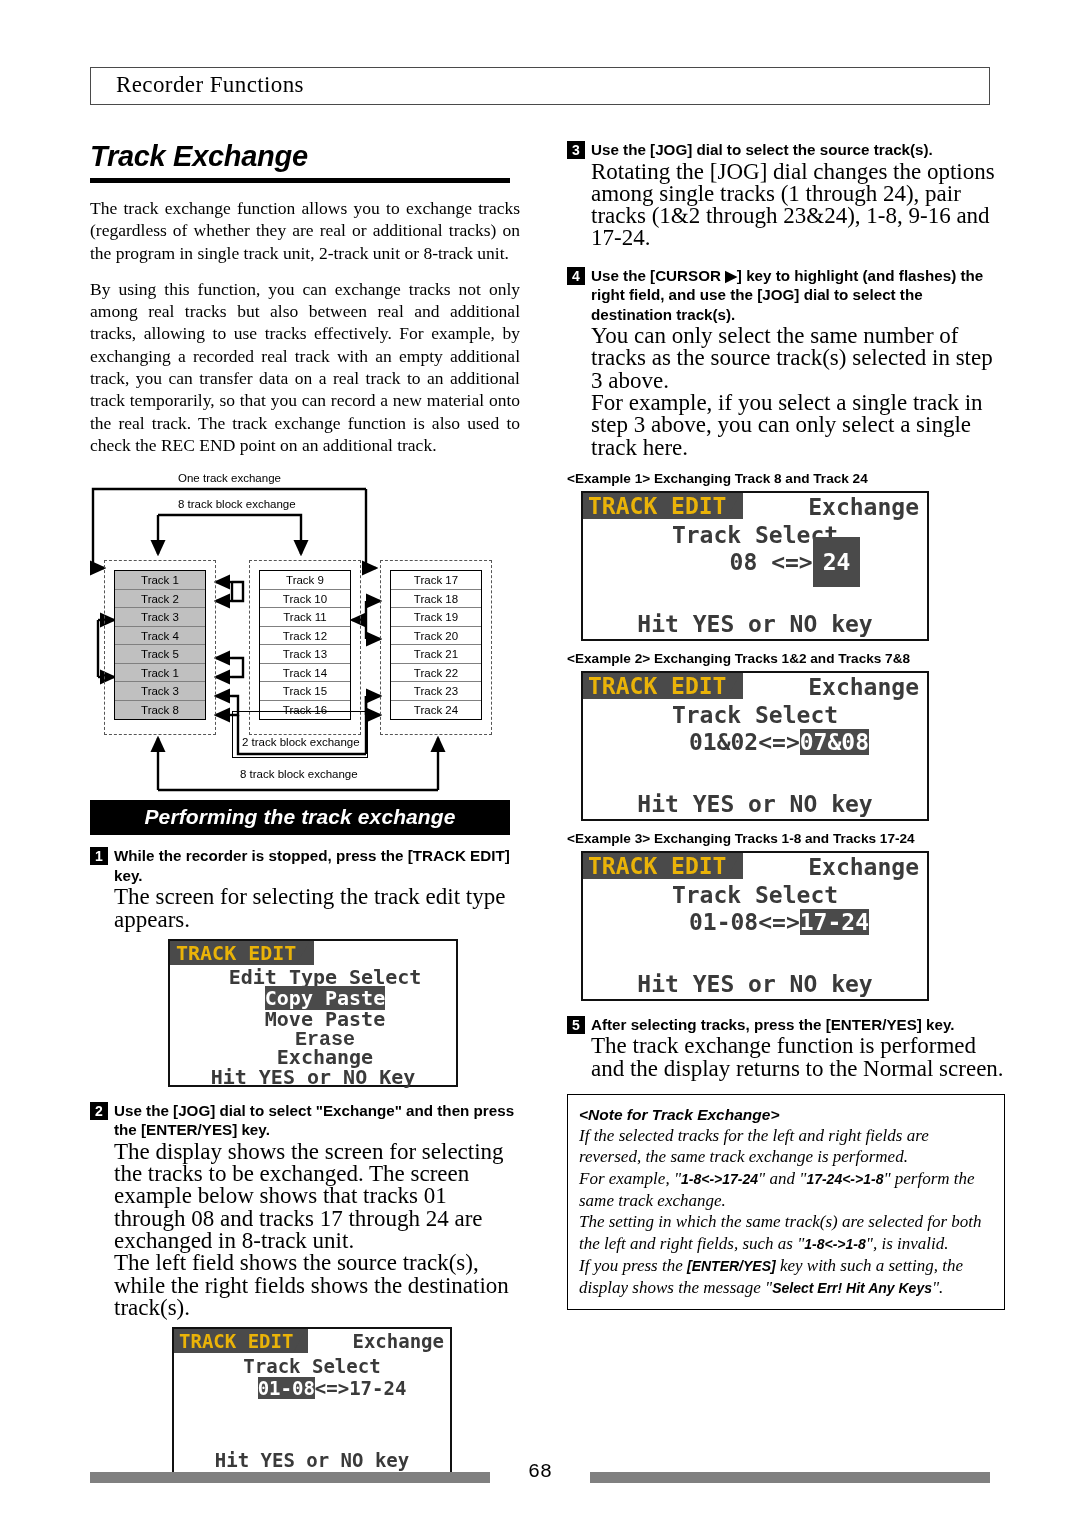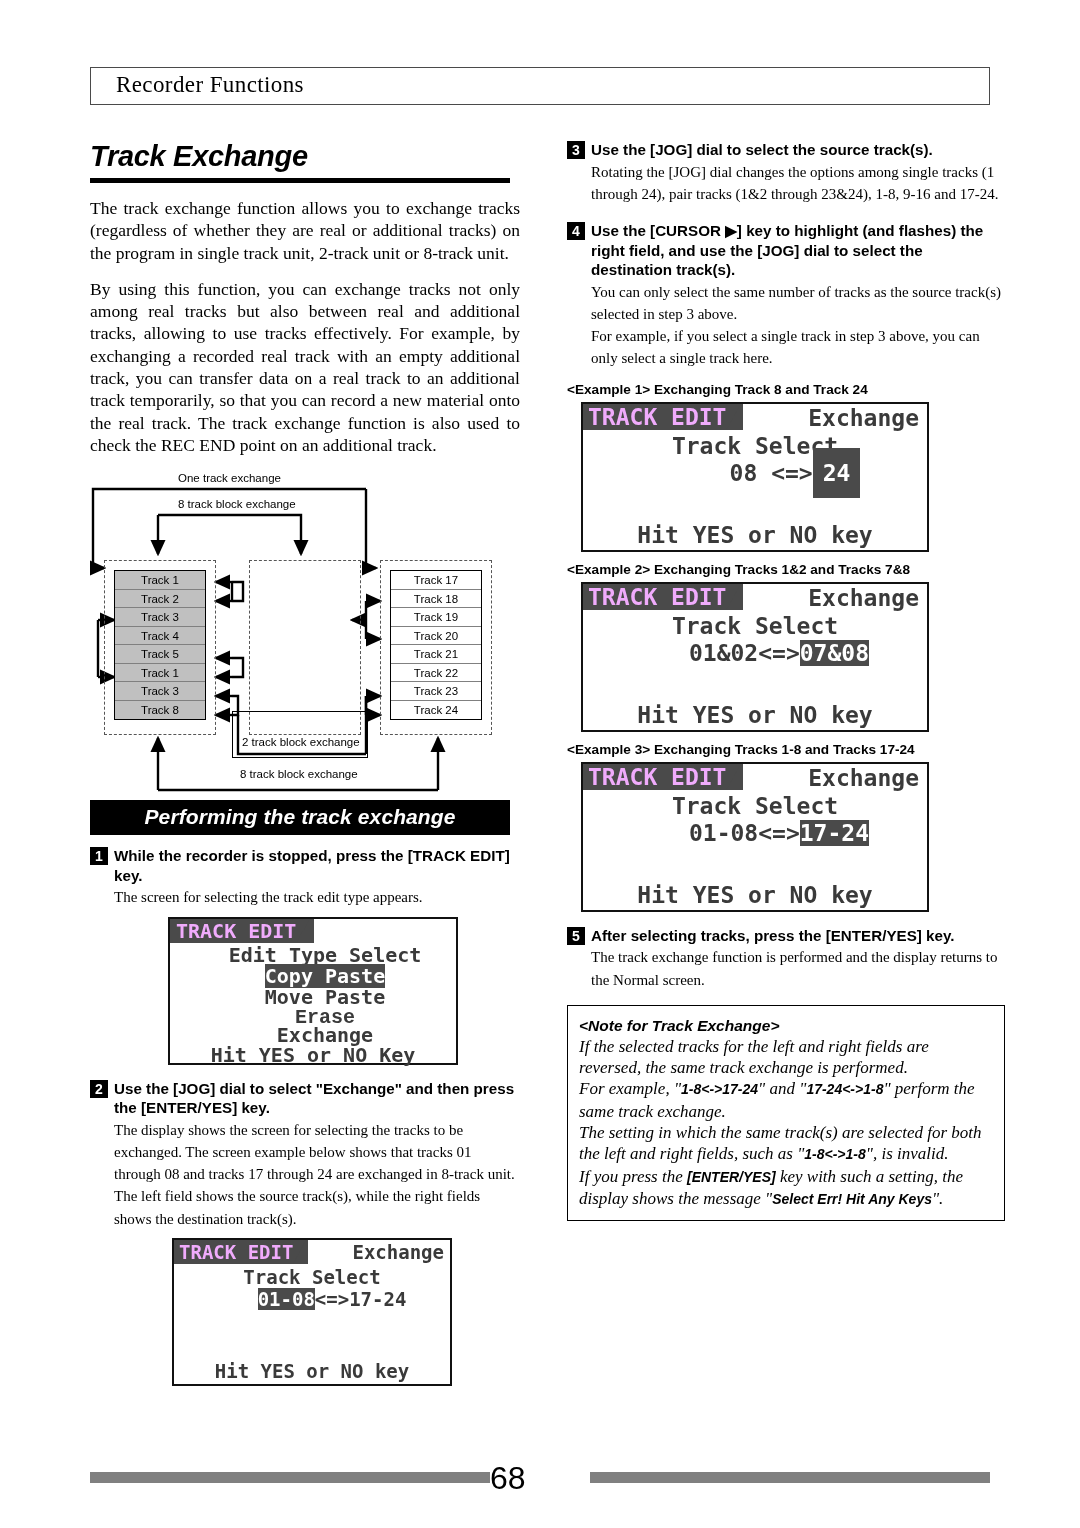--- a/index.html
+++ b/index.html
@@ -56,37 +56,37 @@
     font-weight:bold;font-size:15.2px;line-height:19.5px;
     padding-left:24px;
   }
   .step-num{
     position:absolute;left:0;top:1px;
     width:18px;height:18px;background:#000;color:#fff;
     font-family:"Liberation Sans", sans-serif;font-weight:bold;
     font-size:14px;line-height:18px;text-align:center;
   }
   .step-body{
-    font-size:15px;line-height:22.3px;padding-left:24px;margin-top:1px;
+    font-size:23px;line-height:22.3px;padding-left:24px;margin-top:1px;
   }
   .step-body .tight{margin:0;}
 
   
   .lcd{
     border:2.2px solid #111;background:#fff;
     box-sizing:border-box;position:relative;
     font-family:"DejaVu Sans Mono", monospace;
   }
   .lcd-line{
     position:absolute;left:0;width:100%;
     white-space:pre;font-weight:bold;
     color:#3a3a3a;letter-spacing:0px;
   }
   .lcd-tab{
-    position:absolute;left:0;top:0;background:#4a4a4a;color:#f0abfc;
+    position:absolute;left:0;top:0;background:#4a4a4a;color:#eab308;
     font-weight:bold;white-space:pre;
     display:flex;align-items:center;
   }
   .hl{background:#4a4a4a;color:#fff;padding:0 0px;}
 
   
   .ex-cap{
     font-family:"Liberation Sans", sans-serif;
     font-weight:bold;font-size:13.6px;margin:0 0 5px 0;
   }
@@ -106,22 +106,22 @@
     font-size:17px;line-height:21.3px;margin:0;
   }
   .note-body b{font-family:"Liberation Sans", sans-serif;font-style:italic;font-size:14px;}
 
   
   .footer{position:absolute;left:78px;top:1468px;width:900px;height:20px;}
   .foot-bar{position:absolute;top:4px;height:11px;background:#808080;}
   .foot-bar.l{left:0;width:400px;}
   .foot-bar.r{left:500px;width:400px;}
   .foot-num{
-    position:absolute;left:400px;width:100px;top:-8px;
-    font-family:Liberation Sans, sans-serif;font-size:32px;
+    position:absolute;left:400px;width:100px;top:-8px;text-align:center;
+    font-family:Liberation Mono, monospace;font-size:20px;
   }
 
   
   .diagram{position:relative;width:430px;height:330px;margin:8px 0 0 0;
     font-family:"Liberation Sans", sans-serif;}
   .dgm-label{
     position:absolute;font-size:11.5px;white-space:nowrap;color:#000;
   }
   .dashbox{
     position:absolute;border:1.4px dashed #555;box-sizing:border-box;
@@ -216,20 +216,30 @@
         <div class="trk gray">Track 1</div>
         <div class="trk gray">Track 2</div>
         <div class="trk gray">Track 3</div>
         <div class="trk gray">Track 4</div>
         <div class="trk gray">Track 5</div>
         <div class="trk gray">Track 1</div>
         <div class="trk gray">Track 3</div>
         <div class="trk gray last">Track 8</div>
       </div>
 
+      <div class="trackcol" style="left:169px;top:100px;width:92px;">
+        <div class="trk">Track 9</div>
+        <div class="trk">Track 10</div>
+        <div class="trk">Track 11</div>
+        <div class="trk">Track 12</div>
+        <div class="trk">Track 13</div>
+        <div class="trk">Track 14</div>
+        <div class="trk">Track 15</div>
+        <div class="trk last">Track 16</div>
+      </div>
 
       <div class="trackcol" style="left:300px;top:100px;width:92px;">
         <div class="trk">Track 17</div>
         <div class="trk">Track 18</div>
         <div class="trk">Track 19</div>
         <div class="trk">Track 20</div>
         <div class="trk">Track 21</div>
         <div class="trk">Track 22</div>
         <div class="trk">Track 23</div>
         <div class="trk last">Track 24</div>

